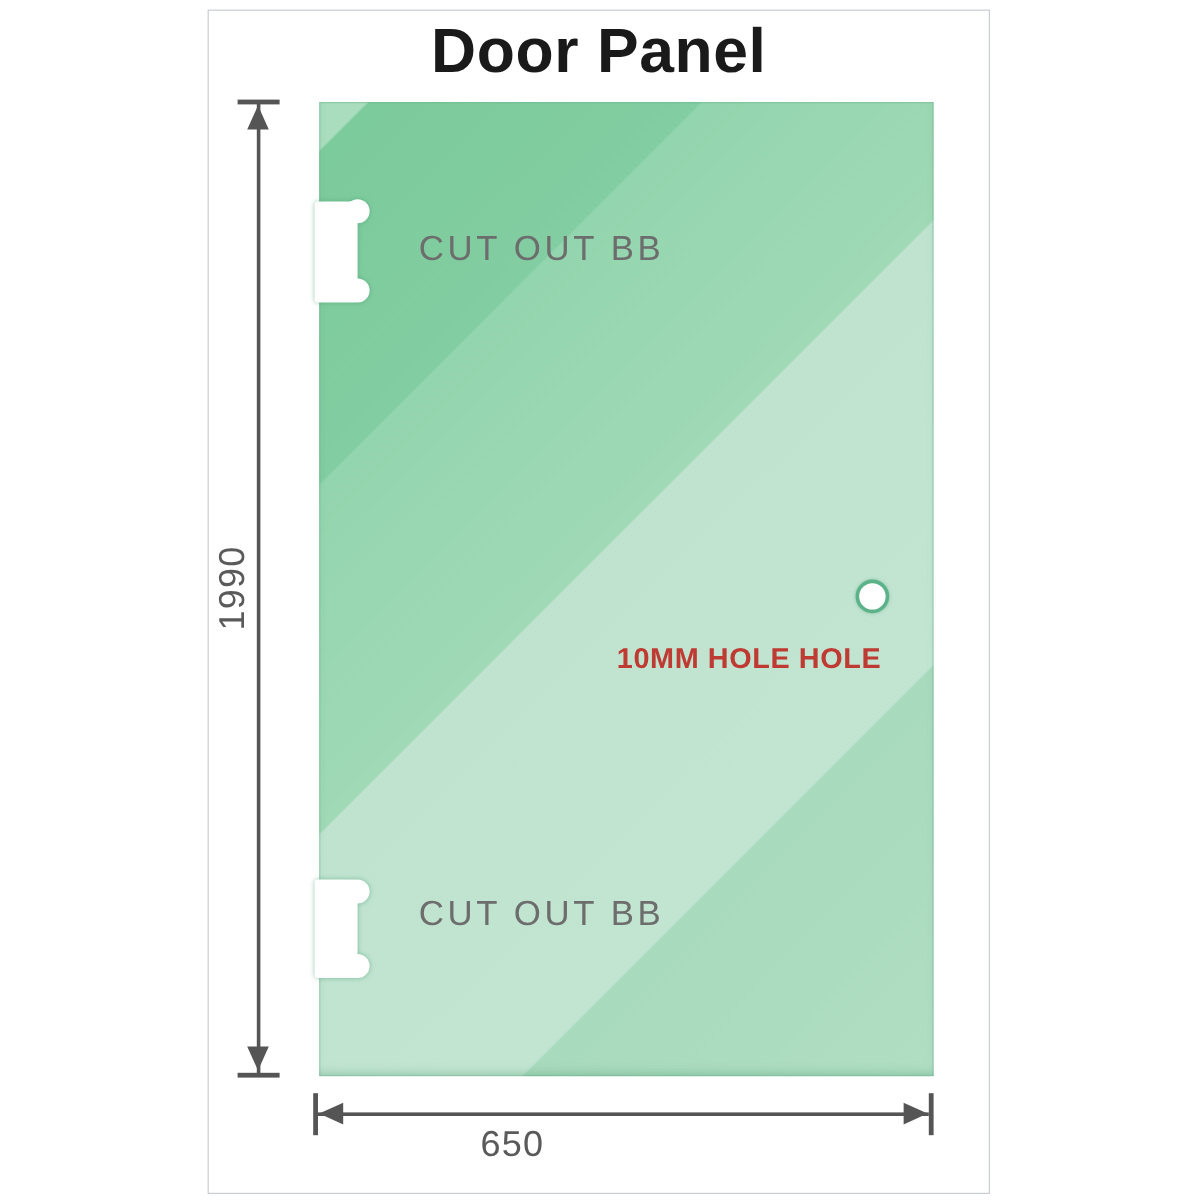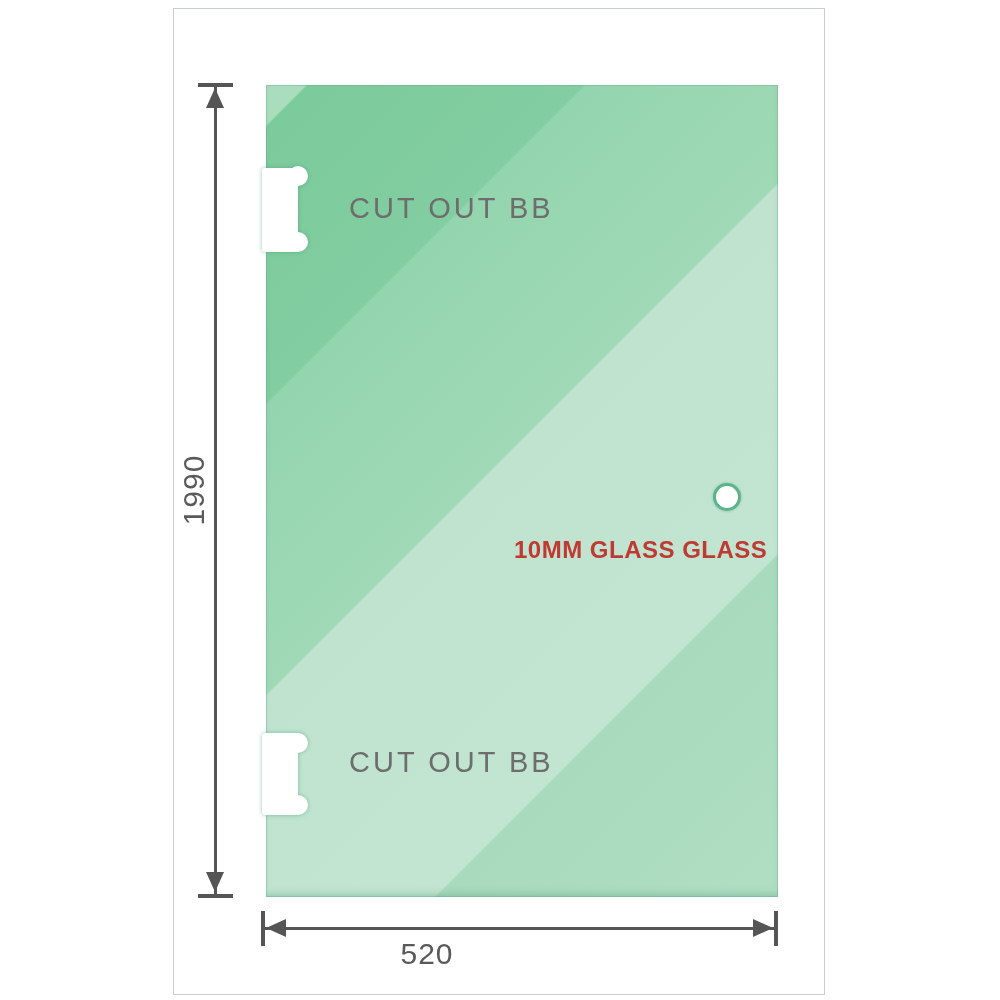--- a/index.html
+++ b/index.html
@@ -56,20 +56,21 @@
   .hole-label{left:514px;top:536px;color:var(--hole_text);font-size:24px;font-weight:bold;
               letter-spacing:0.5px;white-space:nowrap;}
 </style>
 </head>
 <body>
 
 <div class="canvas">
 
   <div class="abs frame"></div>
 
+  <div class="abs title">Door Panel</div>
 
   <div class="abs glass-panel"></div>
 
   <svg class="abs cutout" style="left:262px;top:164px" width="48" height="94" viewBox="0 0 48 94">
     <g>
       <rect x="0" y="4" width="36" height="84" rx="3" fill="#ffffff"></rect>
       <circle cx="36" cy="12" r="10" fill="#ffffff"></circle>
       <circle cx="36" cy="78" r="10" fill="#ffffff"></circle>
     </g>
   </svg>
@@ -79,29 +80,29 @@
       <rect x="0" y="4" width="36" height="82" rx="3" fill="#ffffff"></rect>
       <circle cx="36" cy="14" r="10" fill="#ffffff"></circle>
       <circle cx="36" cy="76" r="10" fill="#ffffff"></circle>
     </g>
   </svg>
 
   <div class="abs cutout-label cutout-label-top">CUT OUT BB</div>
   <div class="abs cutout-label cutout-label-bottom">CUT OUT BB</div>
 
   <div class="abs glass-hole"></div>
-  <div class="abs hole-label">10MM GLASS GLASS</div>
+  <div class="abs hole-label">10MM HOLE HOLE</div>
 
   <div class="abs dim-line v-line"></div>
   <div class="abs cap-h" style="top:83px"></div>
   <div class="abs cap-h" style="top:894px"></div>
   <div class="abs tri tri-up"></div>
   <div class="abs tri tri-down"></div>
   <div class="abs dim-label height-label">1990</div>
 
   <div class="abs dim-line h-line"></div>
   <div class="abs cap-v" style="left:261px"></div>
   <div class="abs cap-v" style="left:774px"></div>
   <div class="abs tri tri-left"></div>
   <div class="abs tri tri-right"></div>
-  <div class="abs dim-label width-label">520</div>
+  <div class="abs dim-label width-label">650</div>
 
 </div>
 
 </body></html>

